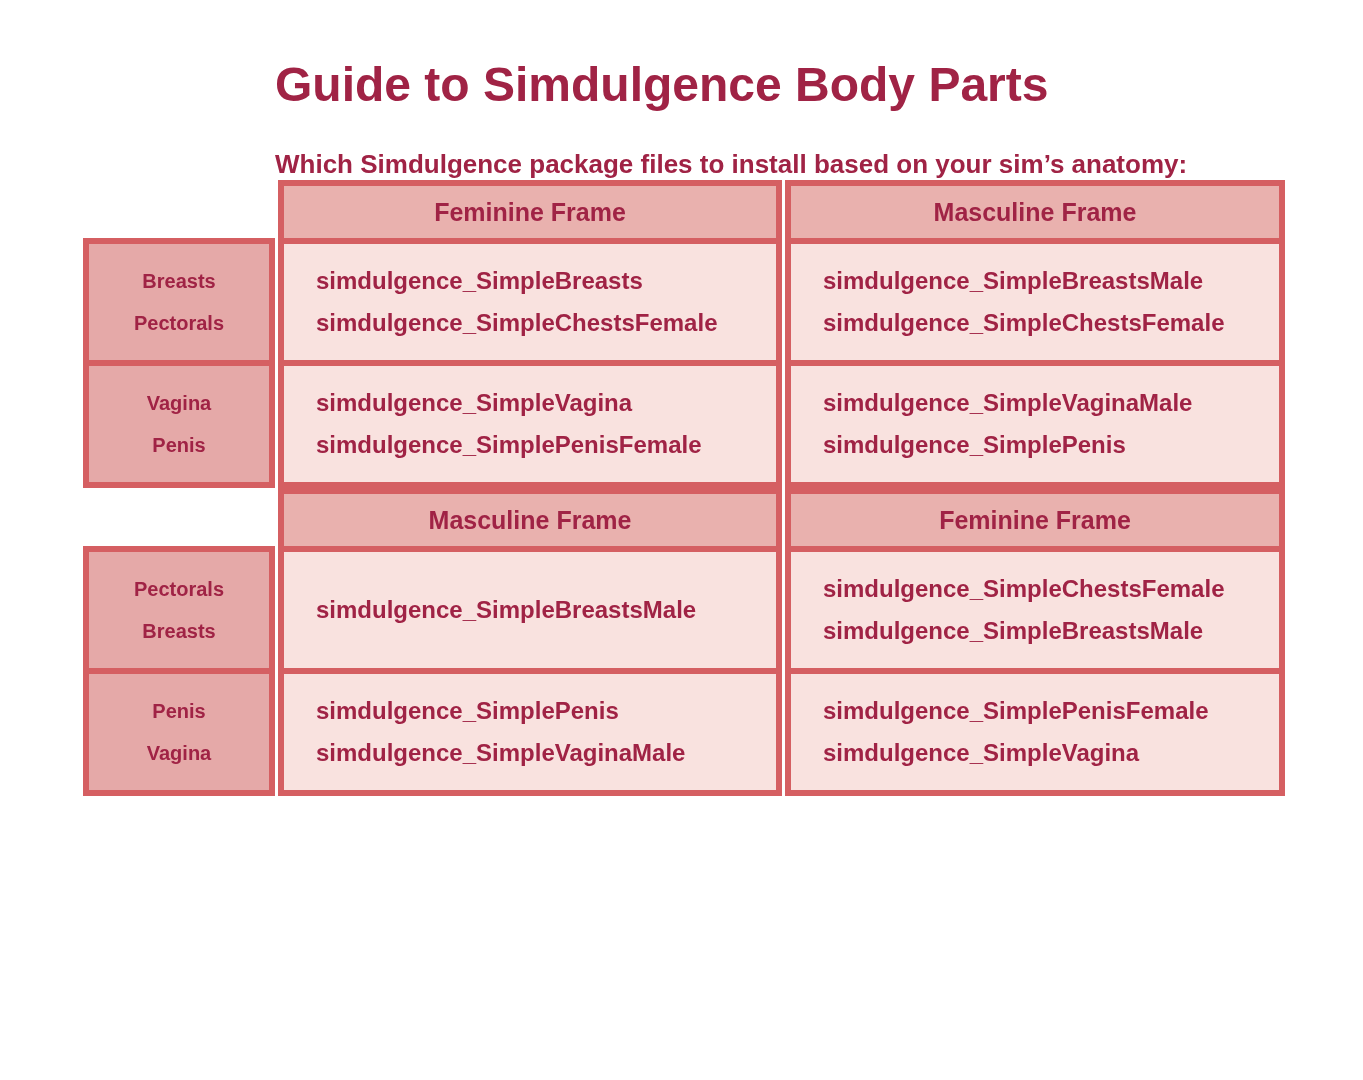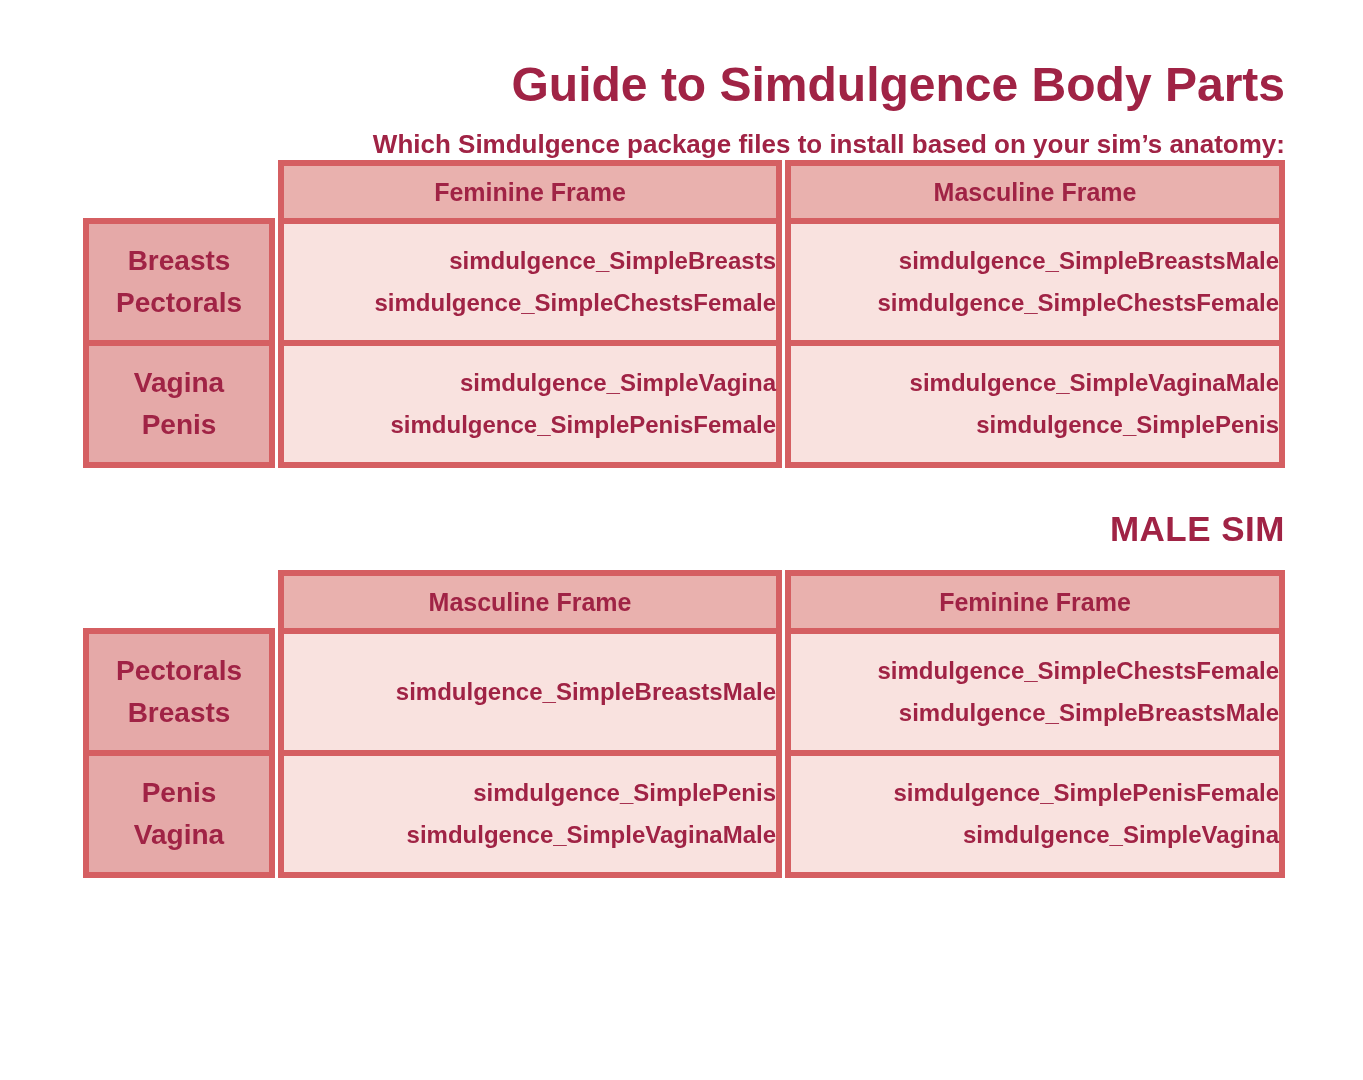--- a/index.html
+++ b/index.html
@@ -13,53 +13,53 @@
   * { margin: 0; padding: 0; box-sizing: border-box; }
   html, body { background: var(--page-bg); }
   body {
     width: 1363px; height: 1080px;
     font-family: "Liberation Sans", "DejaVu Sans", sans-serif;
     font-weight: bold;
     color: var(--accent-text);
     overflow: hidden;
   }
   .content { padding-left: 83px; width: 1285px; }
-  .centered { margin-left: 192px; width: 1010px; text-align: right; }
+  .centered { margin-left: 192px; width: 1010px; text-align: left; }
   .title {
     margin-top: 58px;
     font-size: 48px; line-height: 53px; letter-spacing: 0px;
   }
   .subtitle {
-    margin-top: 18px;
+    margin-top: 38px;
     font-size: 26px; line-height: 31px;
   }
   .section-heading {
     font-size: 35px; line-height: 40px; letter-spacing: 0.5px;
   }
   .section-heading.first { margin-top: 52px; }
   .section-heading.later { margin-top: 41px; }
   .section-heading { margin-bottom: 21px; }
 
   .btable { display: flex; align-items: flex-end; gap: 3px; }
   .box { border: 6px solid var(--border); background: var(--cell-bg); }
   .label-col { width: 192px; }
   .col-1 { width: 504px; }
   .col-2 { width: 500px; }
-  .cell { box-sizing: content-box; text-align: right; }
+  .cell { box-sizing: content-box; }
   .cell + .cell { border-top: 6px solid var(--border); }
 
   .header-cell {
     height: 52px; background: var(--header-bg);
     display: flex; align-items: center; justify-content: center;
     font-size: 25px;
   }
   .label-cell {
     height: 116px; background: var(--label-bg);
     display: flex; flex-direction: column; justify-content: center; align-items: center;
-    font-size: 28px;
+    font-size: 20px;
   }
   .label-cell .line { line-height: 42px; }
   .body-cell {
     height: 116px; background: var(--cell-bg);
     display: flex; flex-direction: column; justify-content: center;
     padding-left: 32px;
     font-size: 24px;
   }
   .body-cell .pkg { line-height: 42px; white-space: nowrap; }
 </style>
@@ -99,21 +99,20 @@
         <div class="pkg">simdulgence_SimpleBreastsMale</div>
         <div class="pkg">simdulgence_SimpleChestsFemale</div>
       </div>
       <div class="cell body-cell">
         <div class="pkg">simdulgence_SimpleVaginaMale</div>
         <div class="pkg">simdulgence_SimplePenis</div>
       </div>
     </div>
   </div>
 
-  <h2 class="section-heading later centered">MALE SIM</h2>
   <div class="btable">
     <div class="box label-col">
       <div class="cell label-cell">
         <div class="line">Pectorals</div>
         <div class="line">Breasts</div>
       </div>
       <div class="cell label-cell">
         <div class="line">Penis</div>
         <div class="line">Vagina</div>
       </div>

